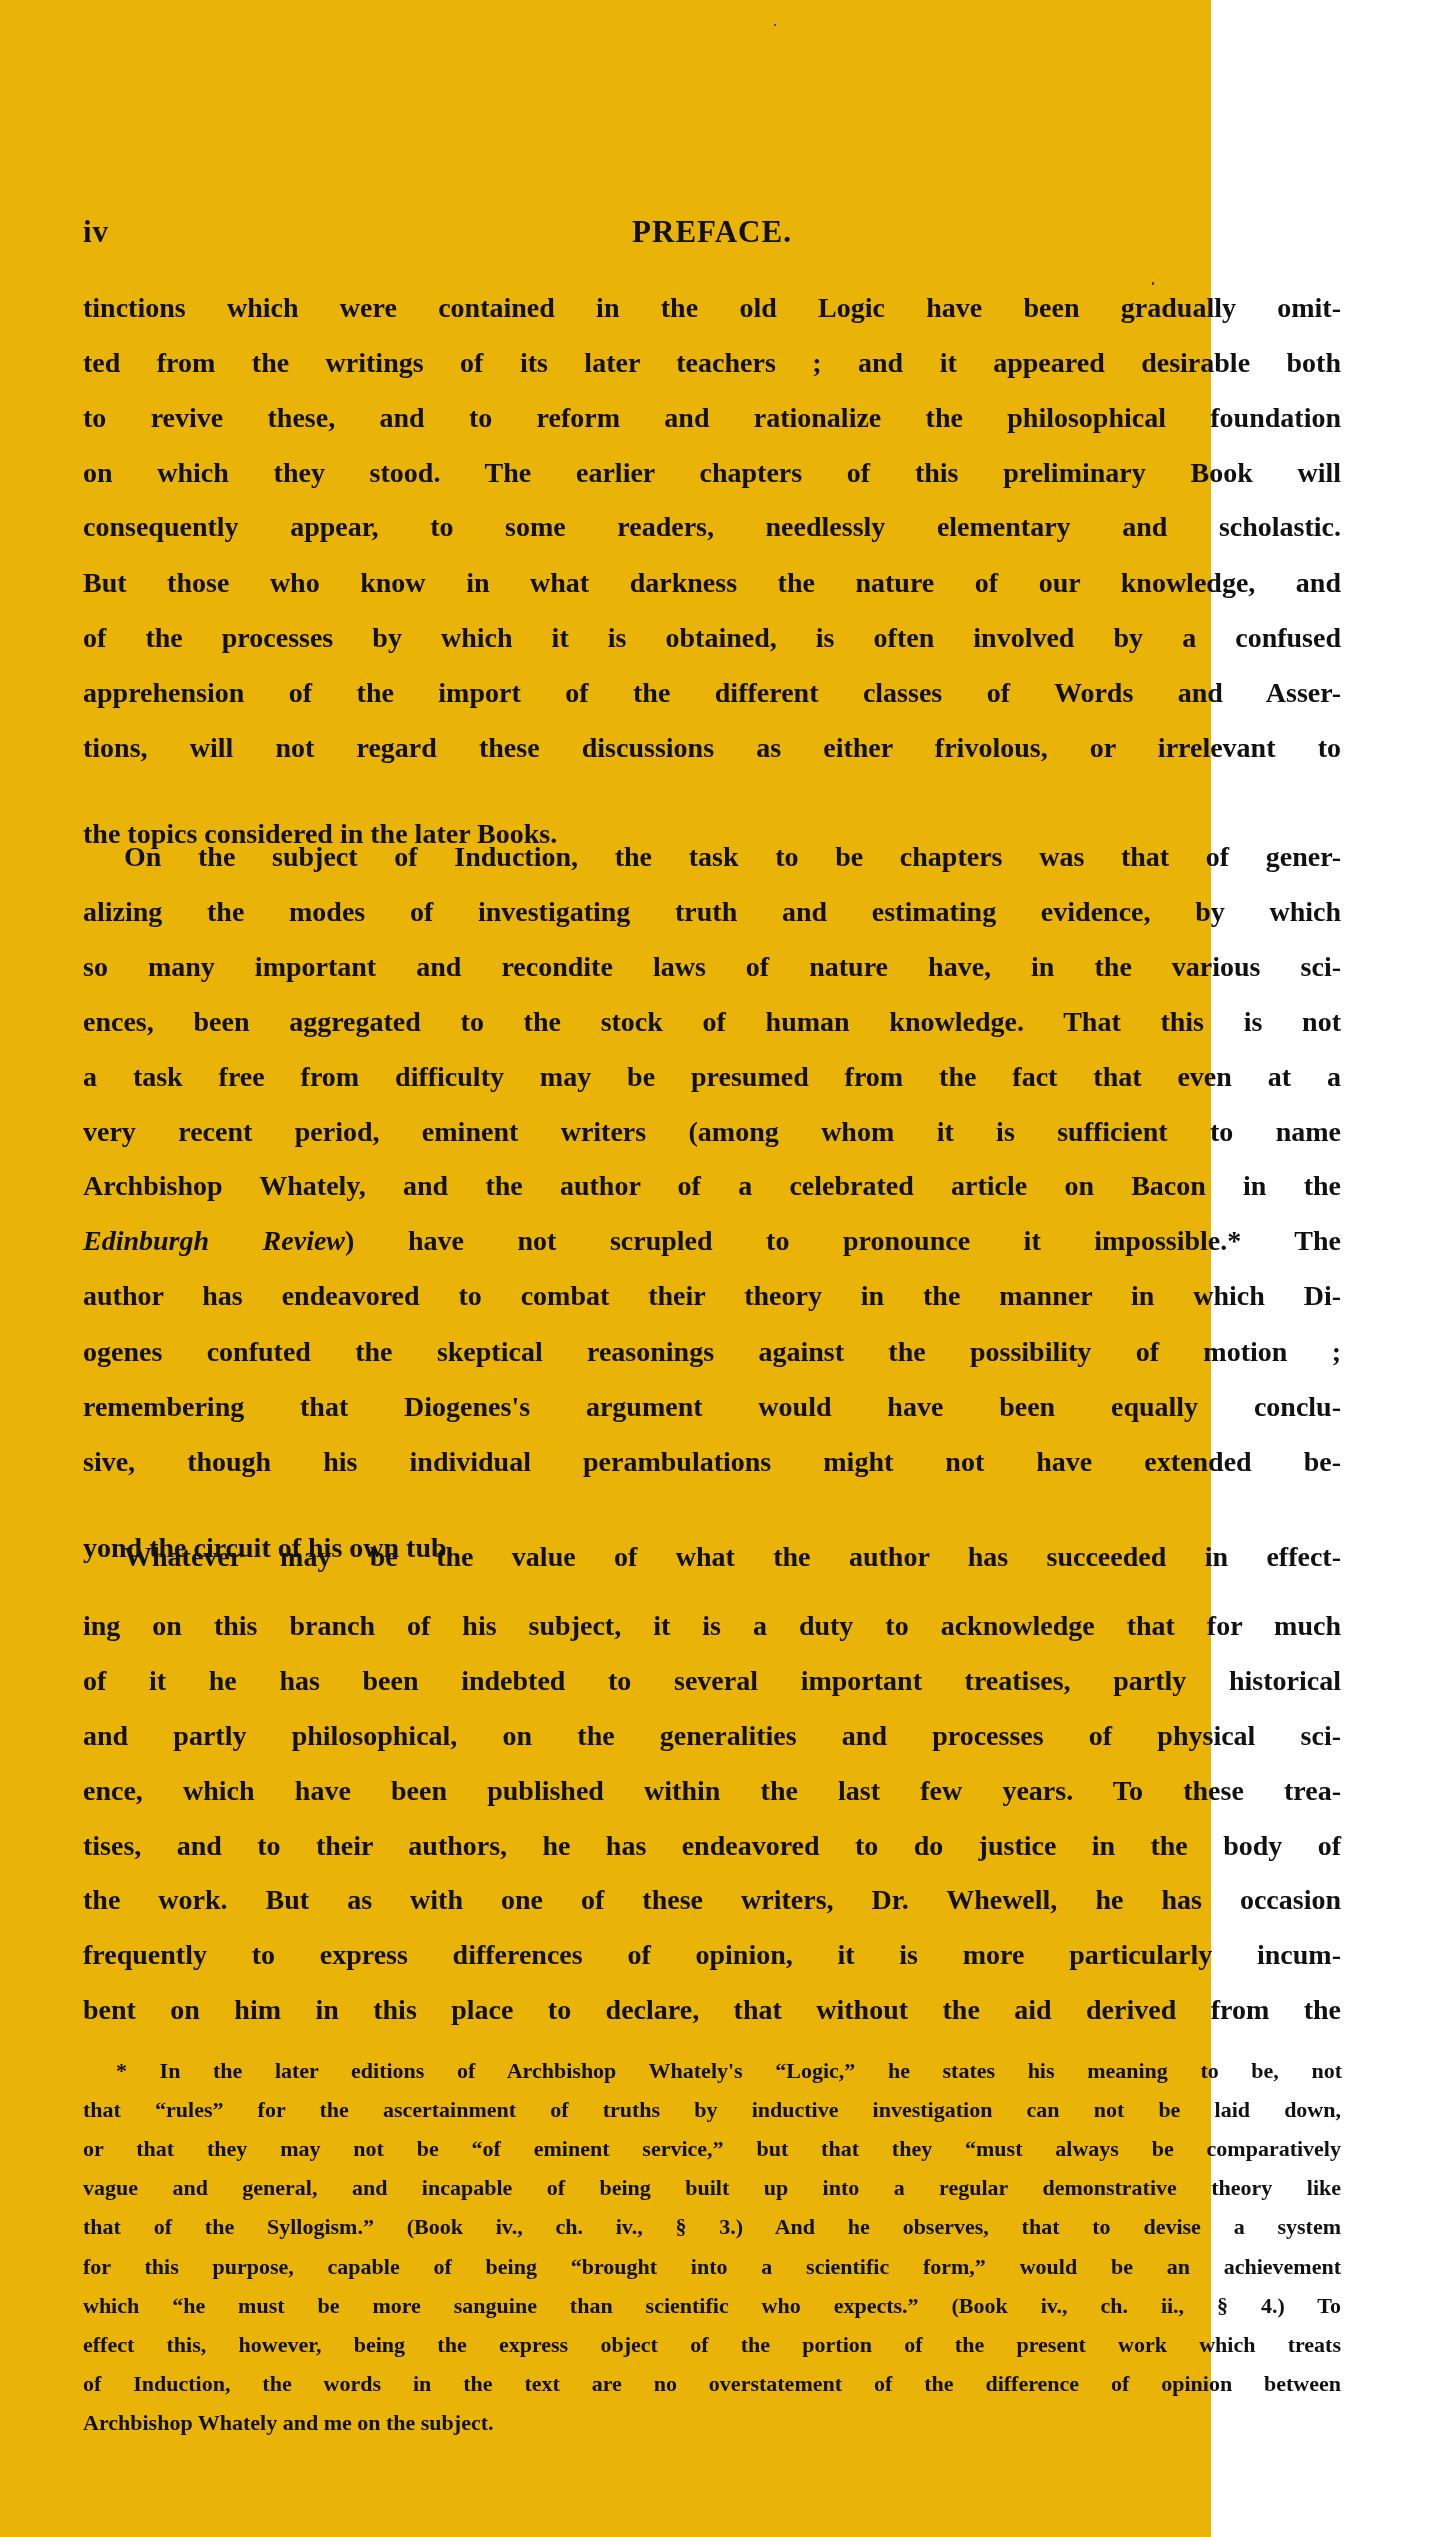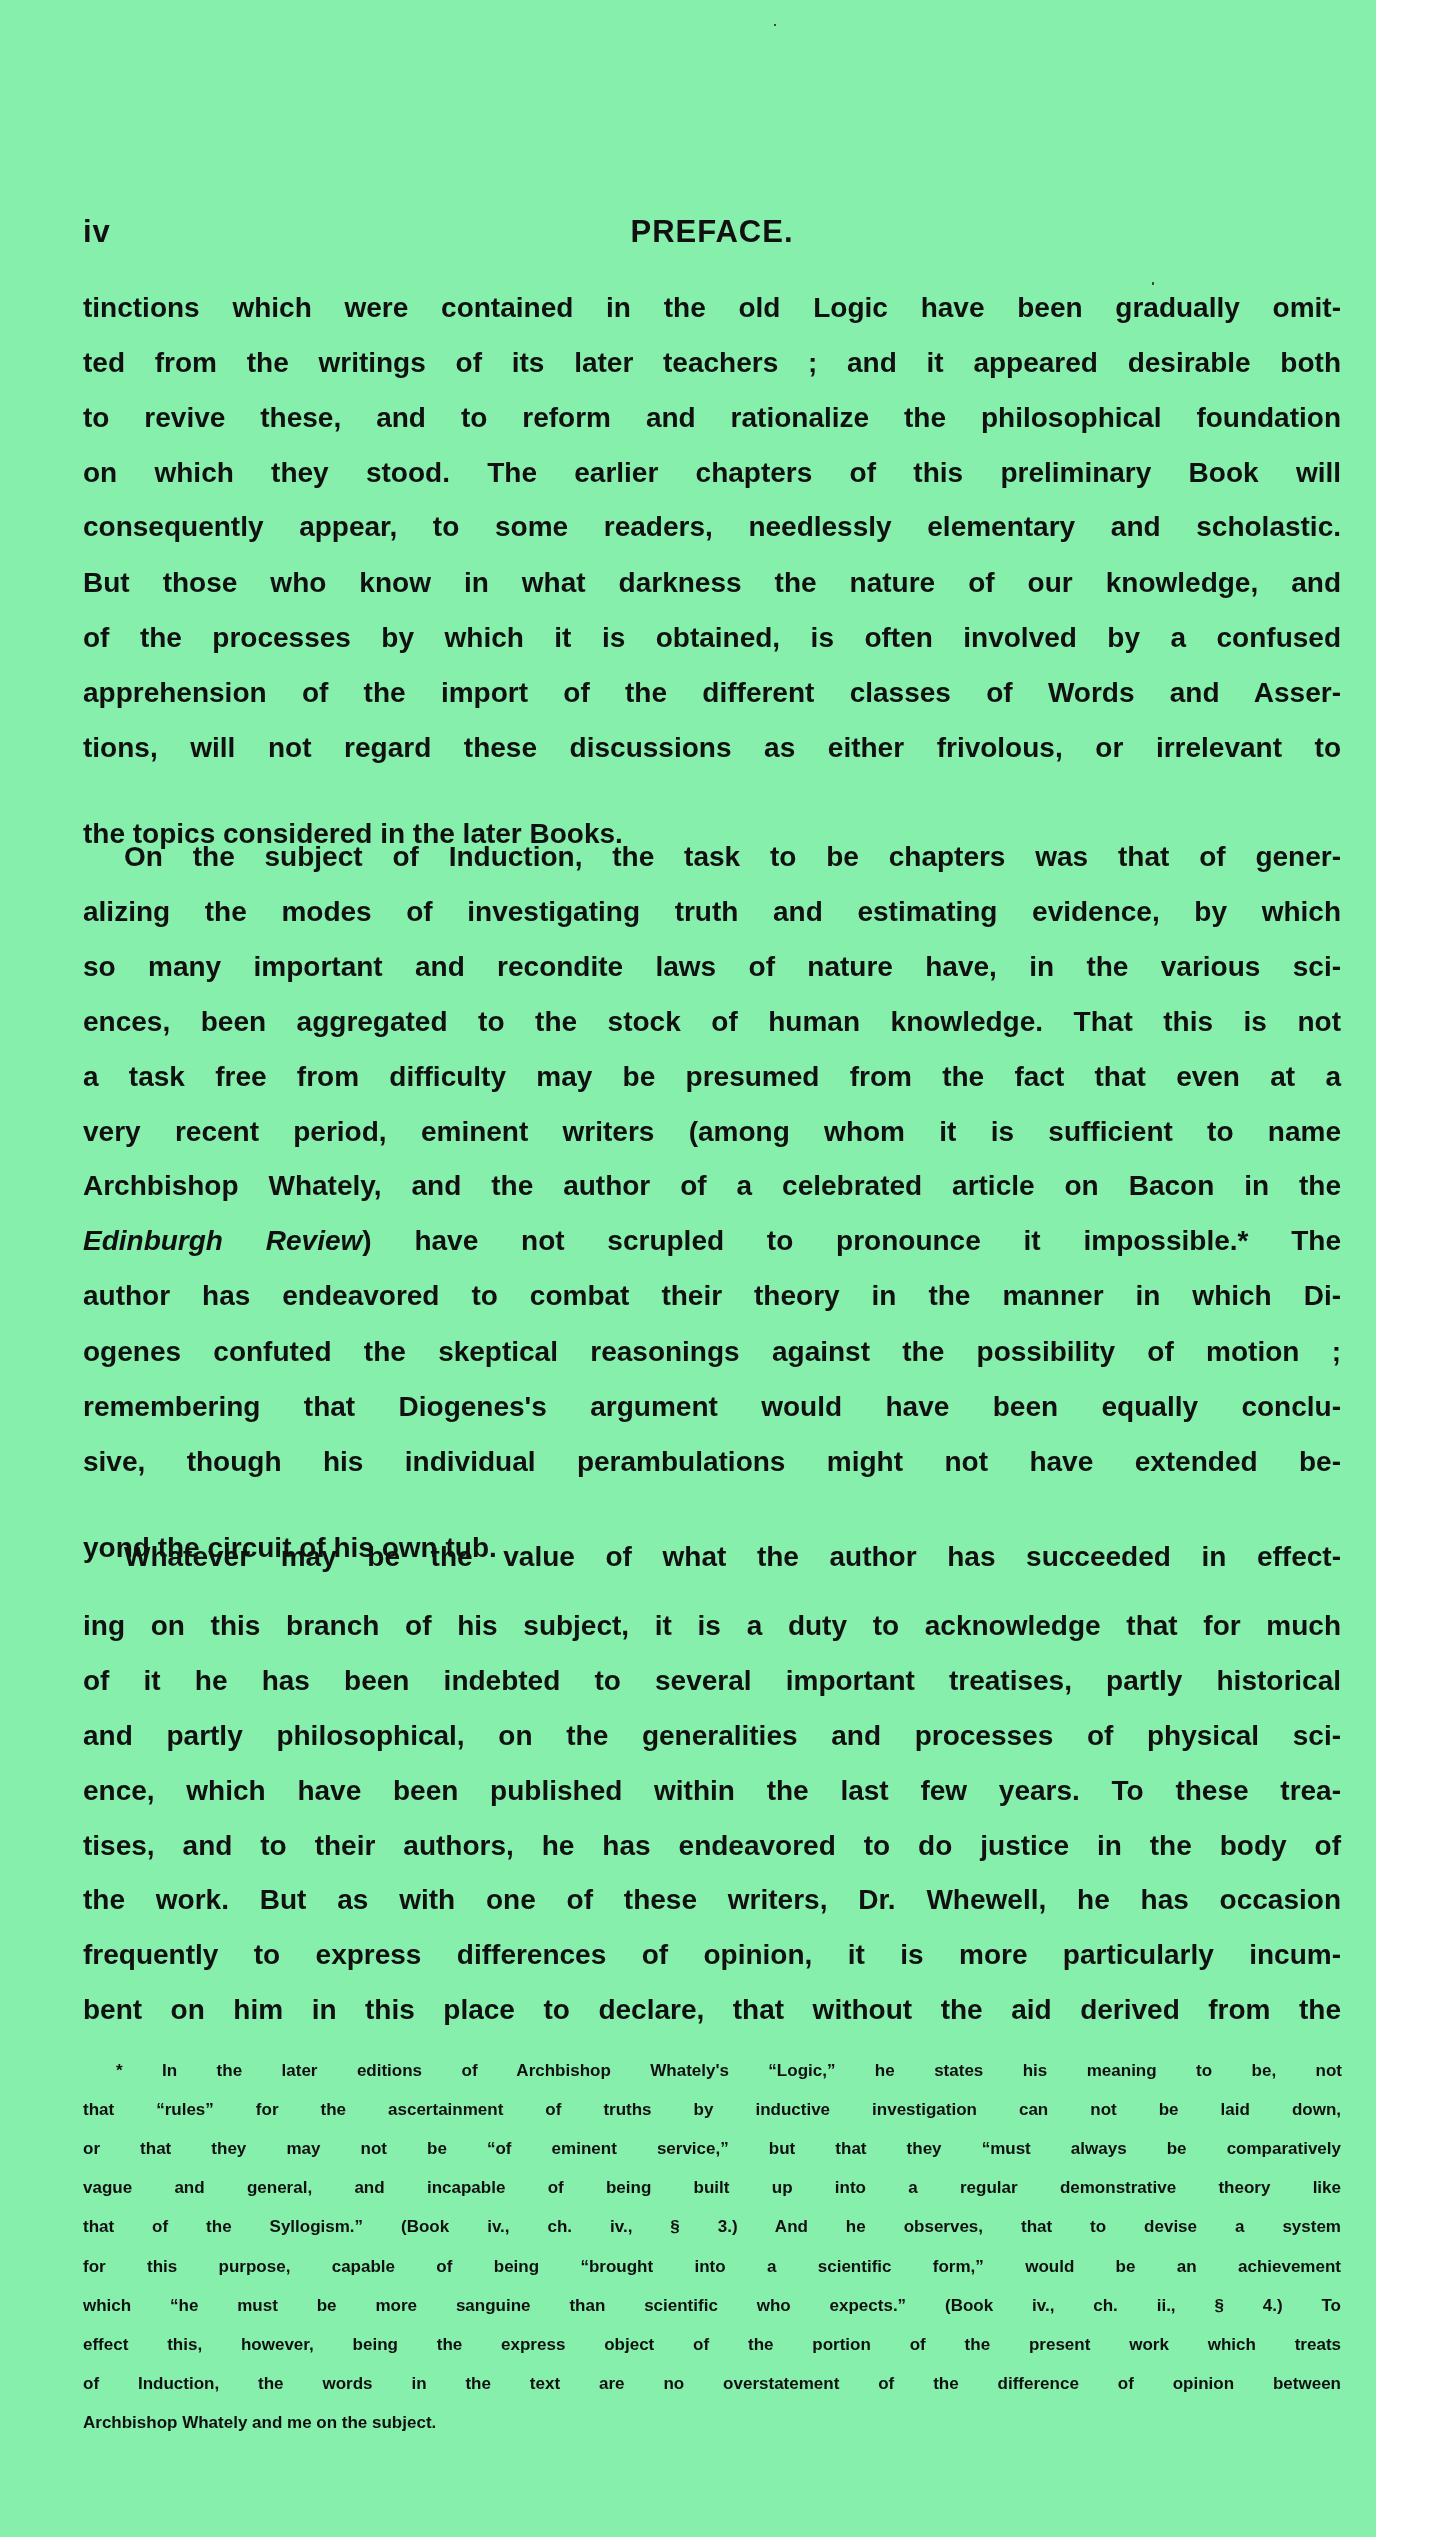--- a/index.html
+++ b/index.html
@@ -1,26 +1,26 @@
 <!DOCTYPE html>
 <html><head>
 <meta charset="utf-8">
 <style>
   html, body { margin: 0; padding: 0; background: #ffffff; }
   body { width: 1454px; height: 2538px; position: relative; overflow: hidden; }
-  .page { position: absolute; left: 0; top: 0; width: 1376px; height: 2538px; background: #86efac; color: #111111;
-          font-family: Liberation Sans, sans-serif; }
+  .page { position: absolute; left: 0; top: 0; width: 1211px; height: 2538px; background: #eab308; color: #111111;
+          font-family: Liberation Serif, serif; }
   .running-head { position: absolute; left: 83px; width: 1258px; top: 214px; height: 35px; font-weight: bold; font-size: 31px; line-height: 35px; }
   .folio { position: absolute; left: 0; top: 0; letter-spacing: 1px; }
   .head-title { position: absolute; left: 0; width: 100%; text-align: center; top: 0; letter-spacing: 1px; }
   .line { position: absolute; left: 83px; width: 1258px; white-space: nowrap; text-align: justify; text-align-last: justify; }
   .body-line { font-size: 28px; line-height: 43px; height: 43px; font-weight: bold; transform-origin: left center; }
   .body-line.indent { left: 124px; width: 1217px; }
   .body-line.last { text-align-last: left; margin-top: 31px; }
-  .fn-line { font-size: 17px; line-height: 31px; height: 31px; font-weight: bold; }
+  .fn-line { font-size: 22px; line-height: 31px; height: 31px; font-weight: bold; }
   .fn-line.indent { left: 116px; width: 1226px; }
   .fn-line.last { text-align-last: left; }
   .ital { font-style: italic; }
   .speck { position: absolute; width: 2px; height: 2.9px; background: #444; }
 </style>
 </head>
 <body>
 
 <div class="page">
 

